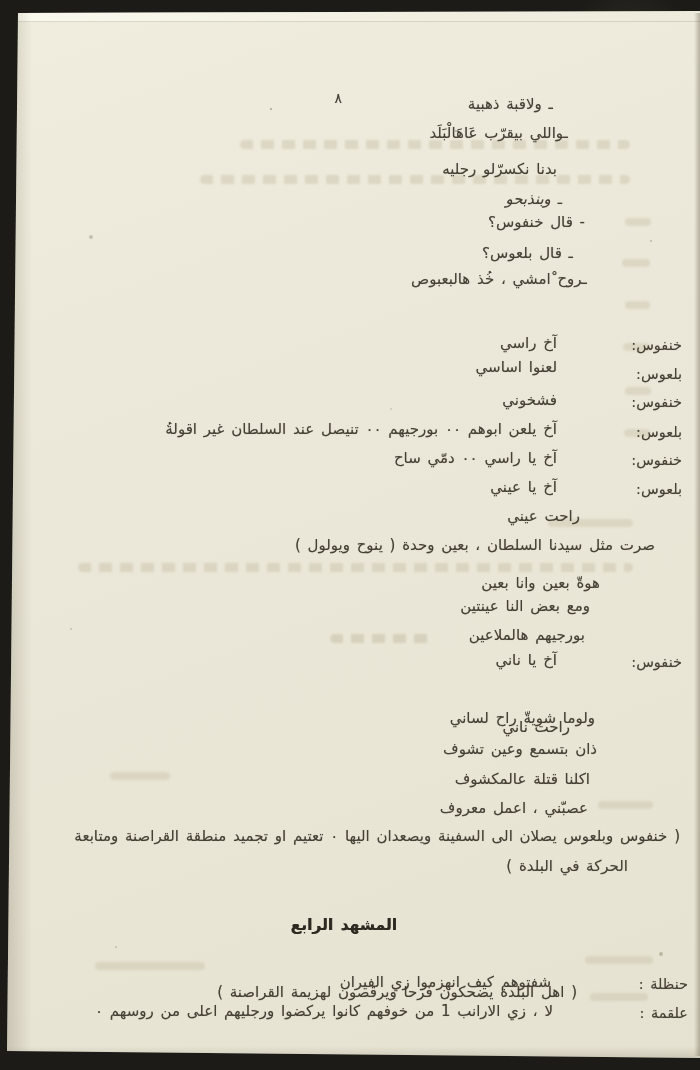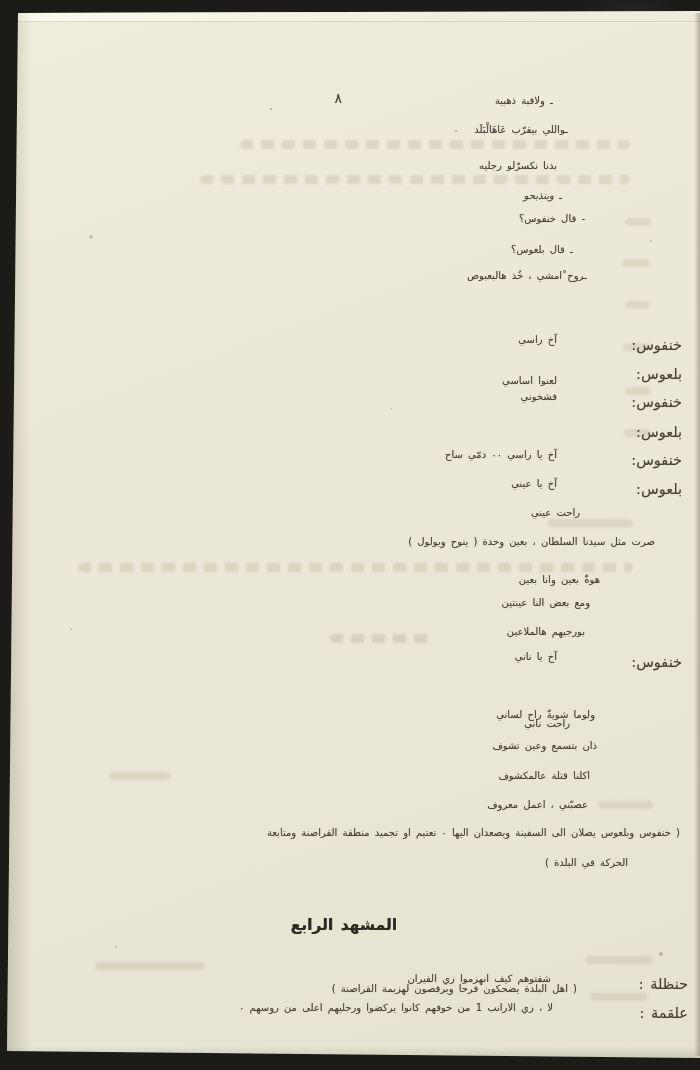--- a/index.html
+++ b/index.html
@@ -22,21 +22,21 @@
     background:linear-gradient(90deg,rgba(251,249,238,.95),rgba(245,242,229,.45) 60%,rgba(245,242,229,0));
     border-bottom:1px solid rgba(176,170,148,.4);}
   .paper-left-shade{position:absolute;left:6px;top:13px;bottom:18px;width:26px;
     background:linear-gradient(90deg,rgba(116,109,88,.28),rgba(116,109,88,0));}
   .paper-right-shade{position:absolute;right:0;top:13px;bottom:14px;width:6px;
     background:linear-gradient(270deg,rgba(110,104,84,.45),rgba(110,104,84,0));}
   .paper-bottom-shade{position:absolute;left:0;right:0;bottom:10px;height:14px;
     background:linear-gradient(0deg,rgba(116,109,88,.25),rgba(116,109,88,0));}
   .ln{
     position:absolute;direction:rtl;white-space:nowrap;
-    font-size:10px;line-height:1.25;
+    font-size:15px;line-height:1.25;
     color:rgba(64,58,46,.93);
     word-spacing:2px;letter-spacing:.2px;
     text-shadow:0 0 .7px rgba(64,58,46,.45);
   }
   .spk{font-size:14.5px;}
   .bold{font-weight:bold;color:rgba(45,40,32,.96);font-size:15.5px;
     text-shadow:.4px 0 0 rgba(45,40,32,.8);}
   .pgnum{font-size:14px;}
   .ghost{position:absolute;height:9px;border-radius:5px;opacity:.55;filter:blur(1.3px);
     background:repeating-linear-gradient(90deg,rgba(188,181,152,.65) 0 13px,rgba(188,181,152,0) 13px 21px);}
@@ -83,24 +83,25 @@
   <div class="ln" style="right:143px;top:160px;">بدنا نكسرّلو رجليه</div>
   <div class="ln" style="right:138px;top:190px;font-style:italic;">ـ وبنذبحو</div>
   <div class="ln" style="right:115px;top:213px;">- قال خنفوس؟</div>
   <div class="ln" style="right:127px;top:244px;">ـ قال بلعوس؟</div>
   <div class="ln" style="right:113px;top:270px;">ـروح ْامشي ، خُذ هالبعبوص</div>
 
 
   <div class="ln spk" style="right:18px;top:336px;">خنفوس:</div>
   <div class="ln" style="right:143px;top:334px;">آخ راسي</div>
   <div class="ln spk" style="right:18px;top:365px;">بلعوس:</div>
-  <div class="ln" style="right:143px;top:375px;">لعنوا اساسي</div>
+  <div class="ln" style="right:143px;top:358px;">لعنوا اساسي</div>
   <div class="ln spk" style="right:18px;top:393px;">خنفوس:</div>
   <div class="ln" style="right:143px;top:391px;">فشخوني</div>
   <div class="ln spk" style="right:18px;top:423px;">بلعوس:</div>
+  <div class="ln" style="right:143px;top:420px;">آخ يلعن ابوهم ٠٠ بورجيهم ٠٠ تنيصل عند السلطان غير اقولةُ</div>
   <div class="ln spk" style="right:18px;top:451px;">خنفوس:</div>
   <div class="ln" style="right:143px;top:449px;margin-left:11px;">آخ يا راسي ٠٠ دمّي ساح</div>
   <div class="ln spk" style="right:18px;top:480px;">بلعوس:</div>
   <div class="ln" style="right:143px;top:478px;">آخ يا عيني</div>
 
   <div class="ln" style="right:120px;top:507px;">راحت عيني</div>
   <div class="ln" style="right:45px;top:536px;">صرت مثل سيدنا السلطان ، بعين وحدة ( ينوح ويولول )</div>
   <div class="ln" style="right:100px;top:574px;">هوةّ بعين وانا بعين</div>
   <div class="ln" style="right:110px;top:597px;">ومع بعض النا عينتين</div>
   <div class="ln" style="right:115px;top:626px;">بورجيهم هالملاعين</div>

